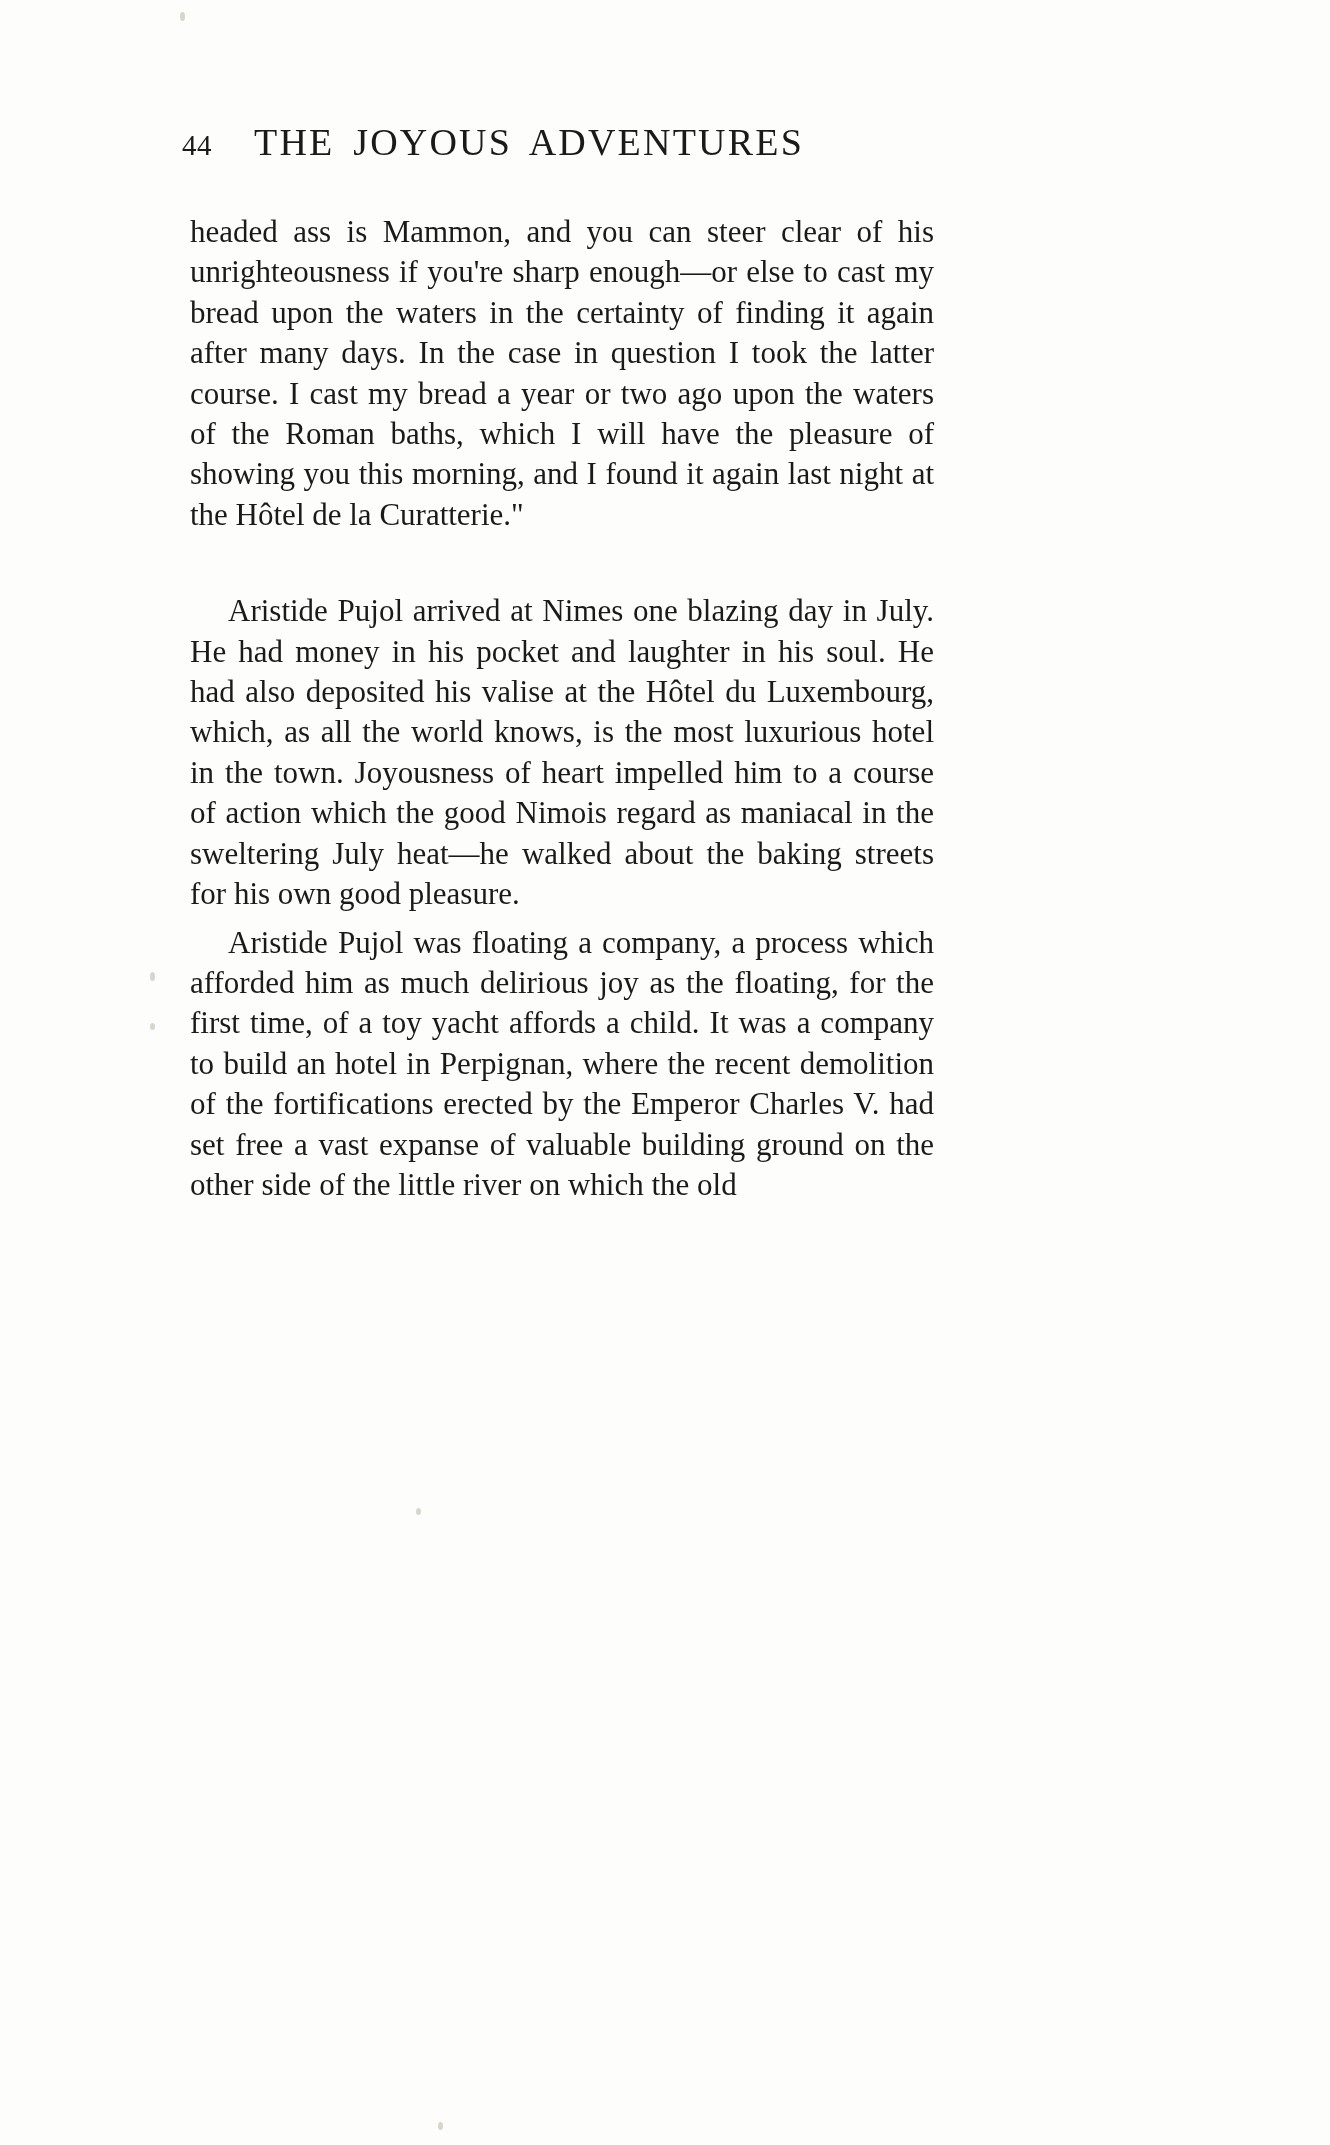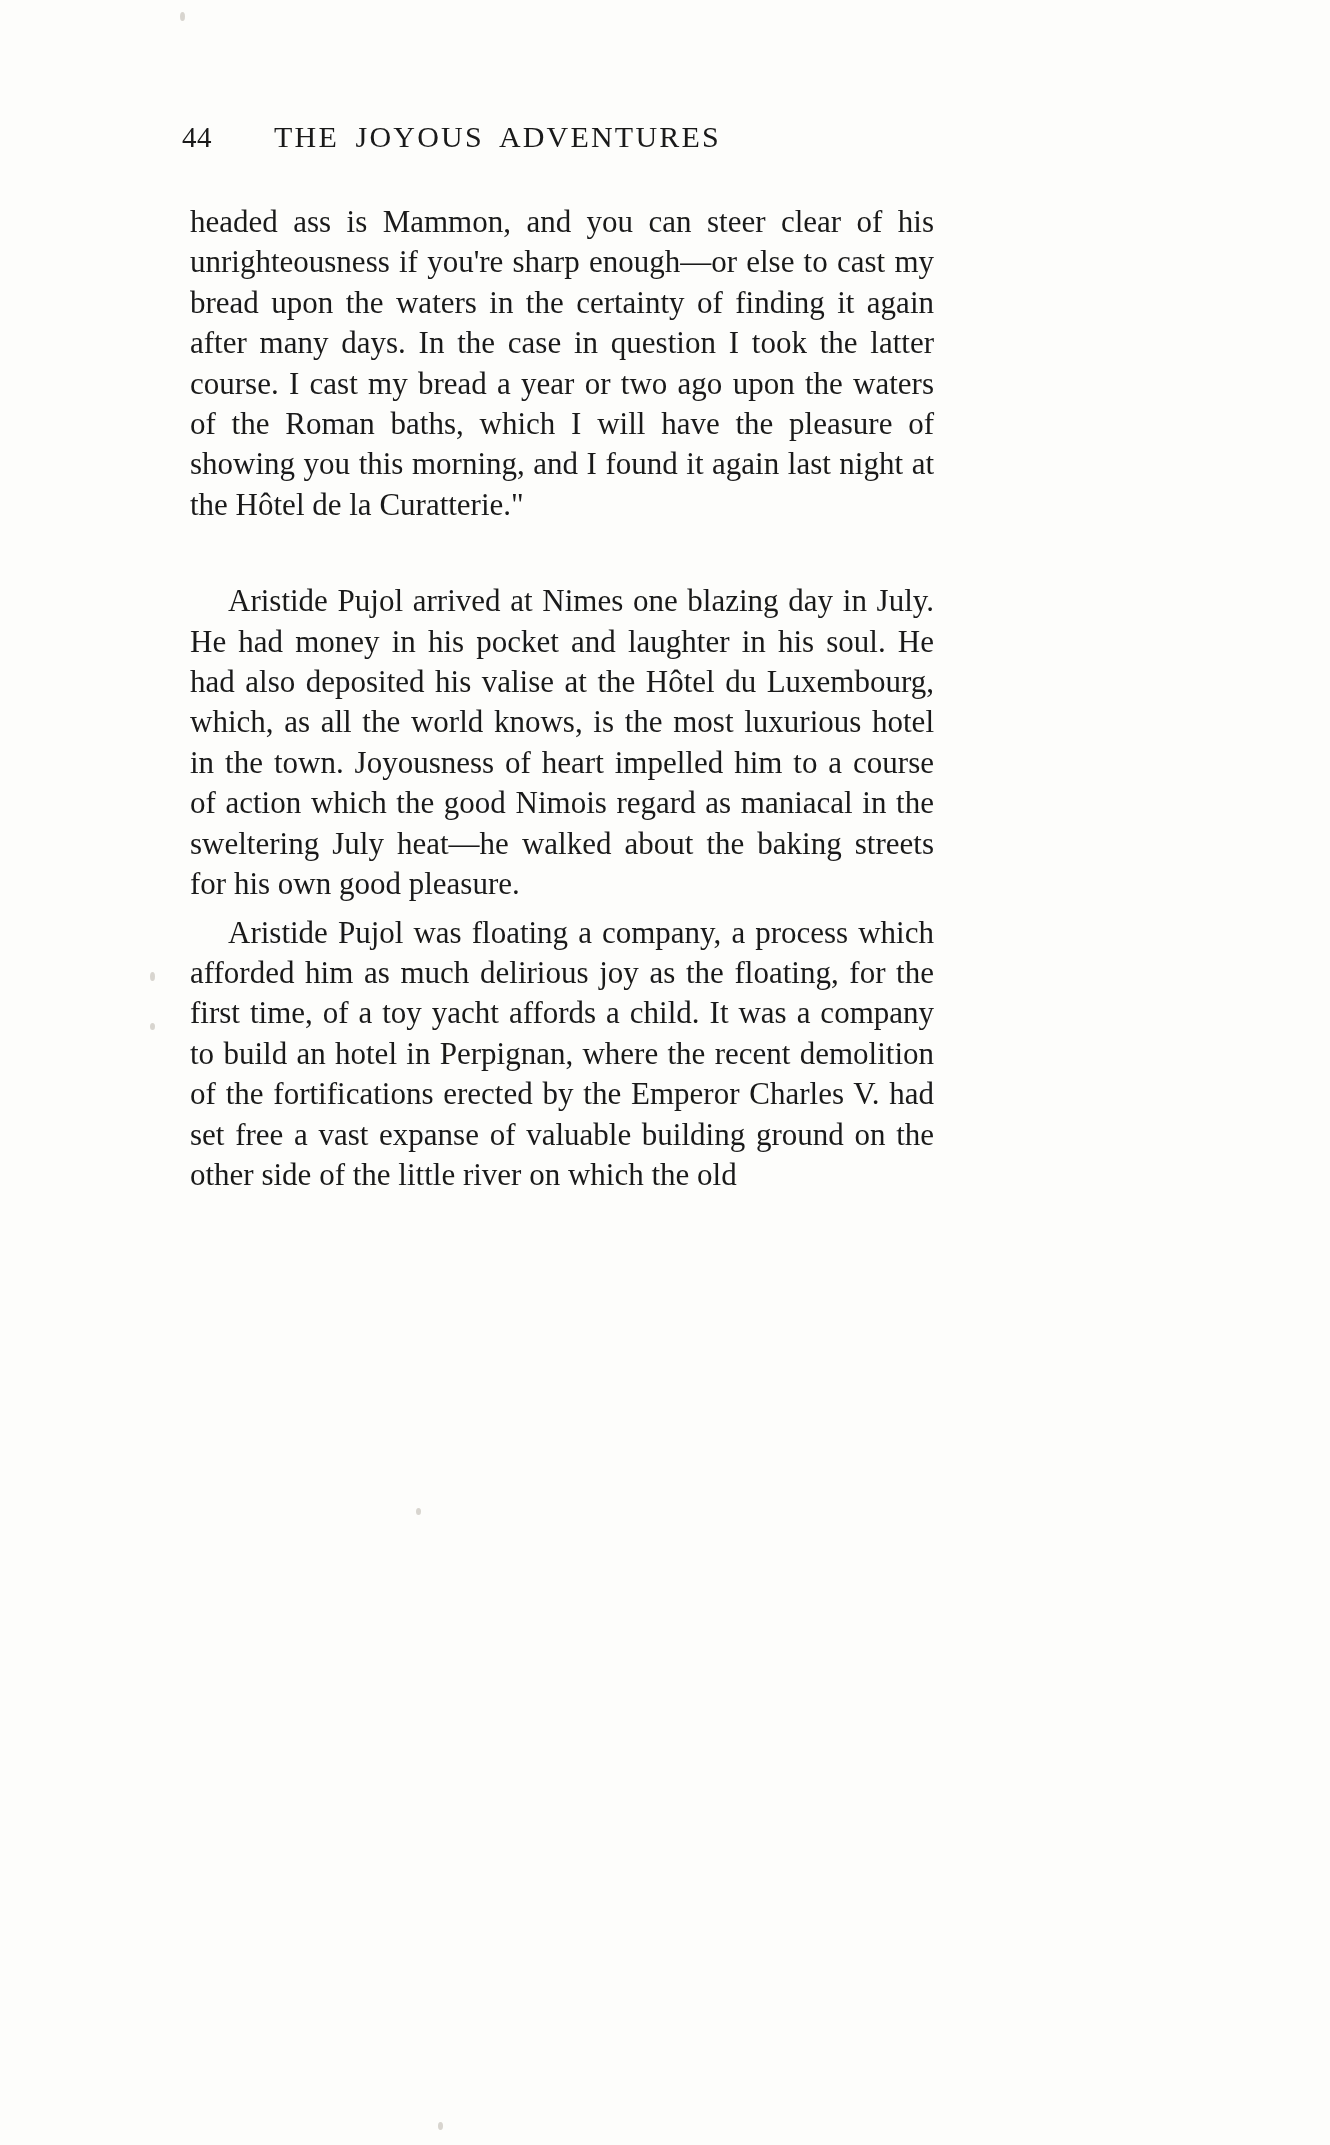--- a/index.html
+++ b/index.html
@@ -28,29 +28,28 @@
     left: 182px;
     top: 120px;
     width: 760px;
   }
   .running-head {
     display: flex;
     align-items: baseline;
     margin: 0 0 48px 0;
     font-size: 31px;
     letter-spacing: 0.5px;
-    gap: 20px;
   }
   .folio {
     width: 72px;
     font-size: 29px;
     font-family: "Liberation Serif", serif;
   }
   .head-title {
-    font-size: 30px;
+    font-size: 38px;
     letter-spacing: 2.2px;
     word-spacing: 7px;
     white-space: nowrap;
   }
   p.body-par {
     margin: 8px;
     font-size: 31px;
     line-height: 40.4px;
     text-align: justify;
     text-justify: inter-word;

